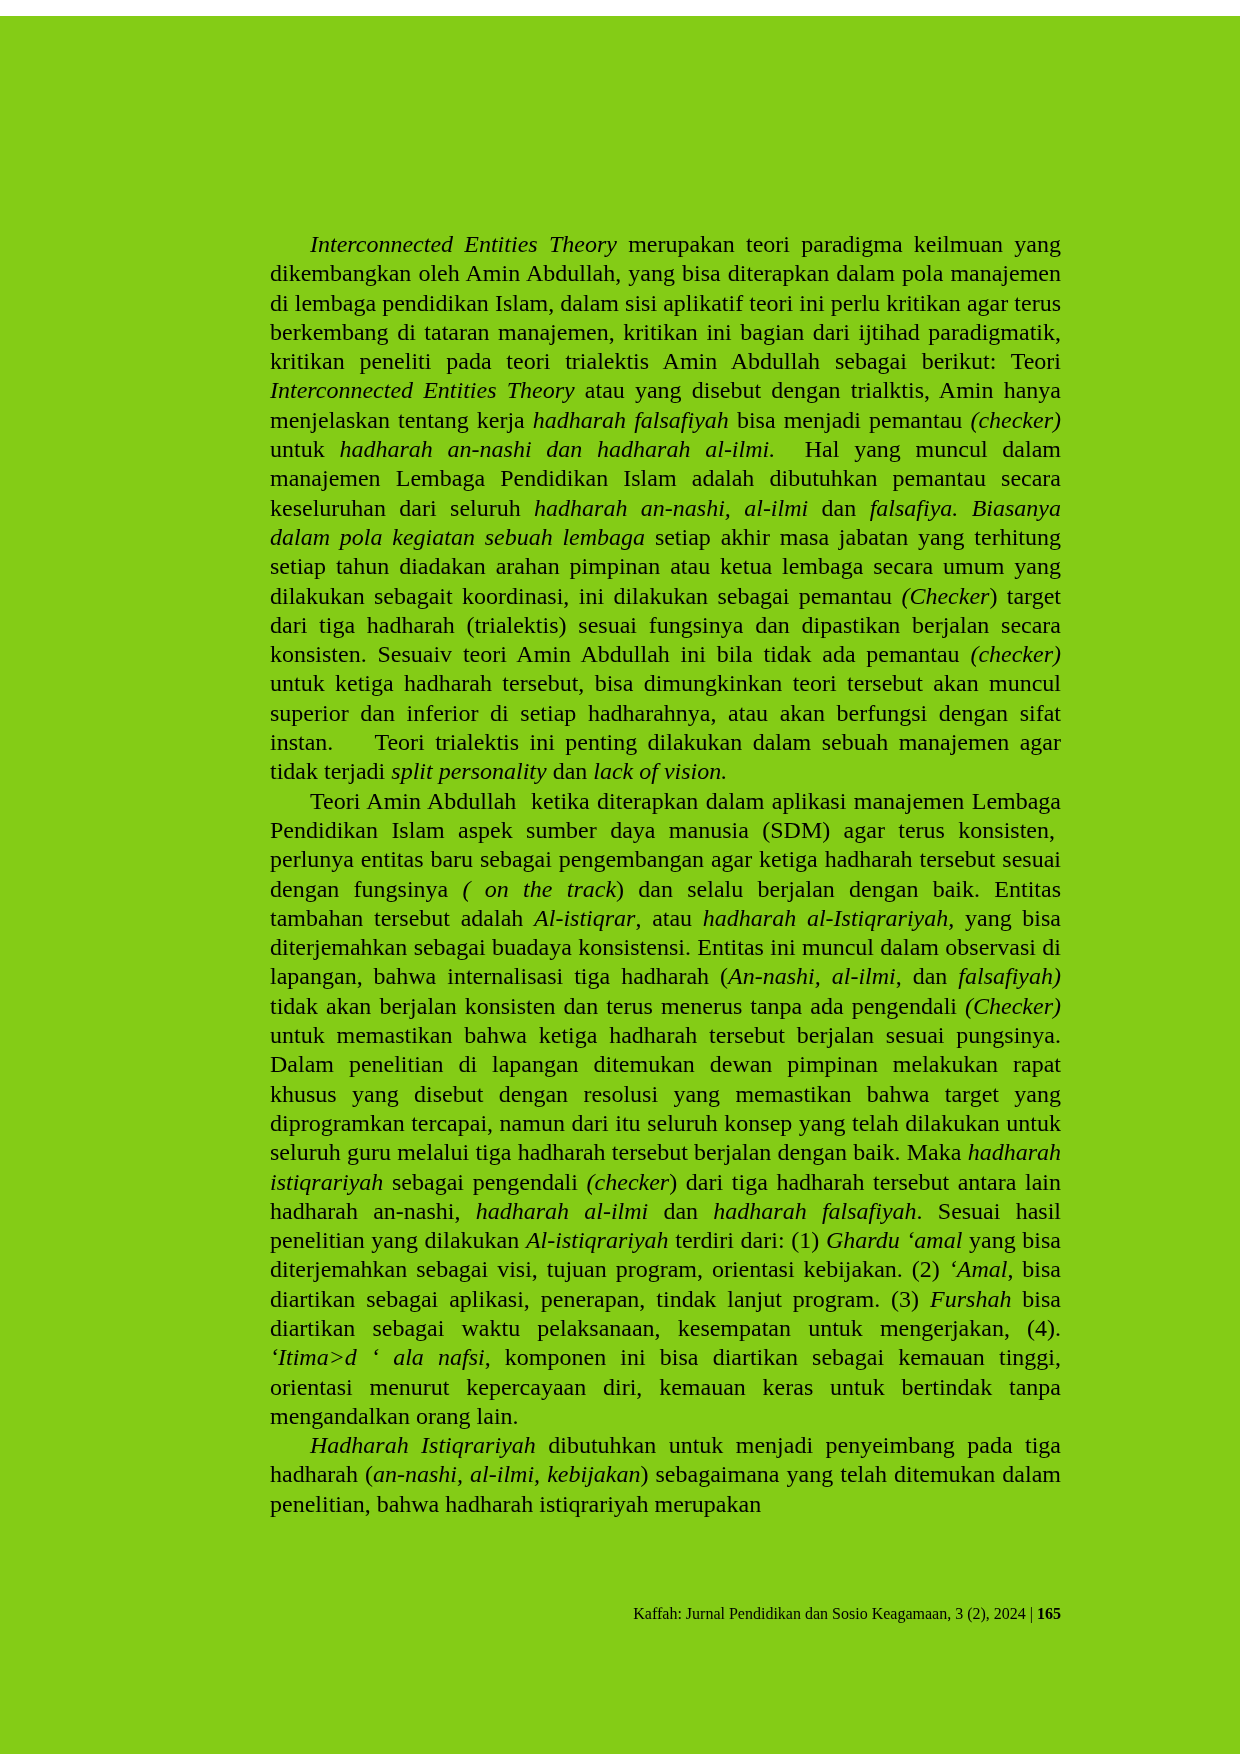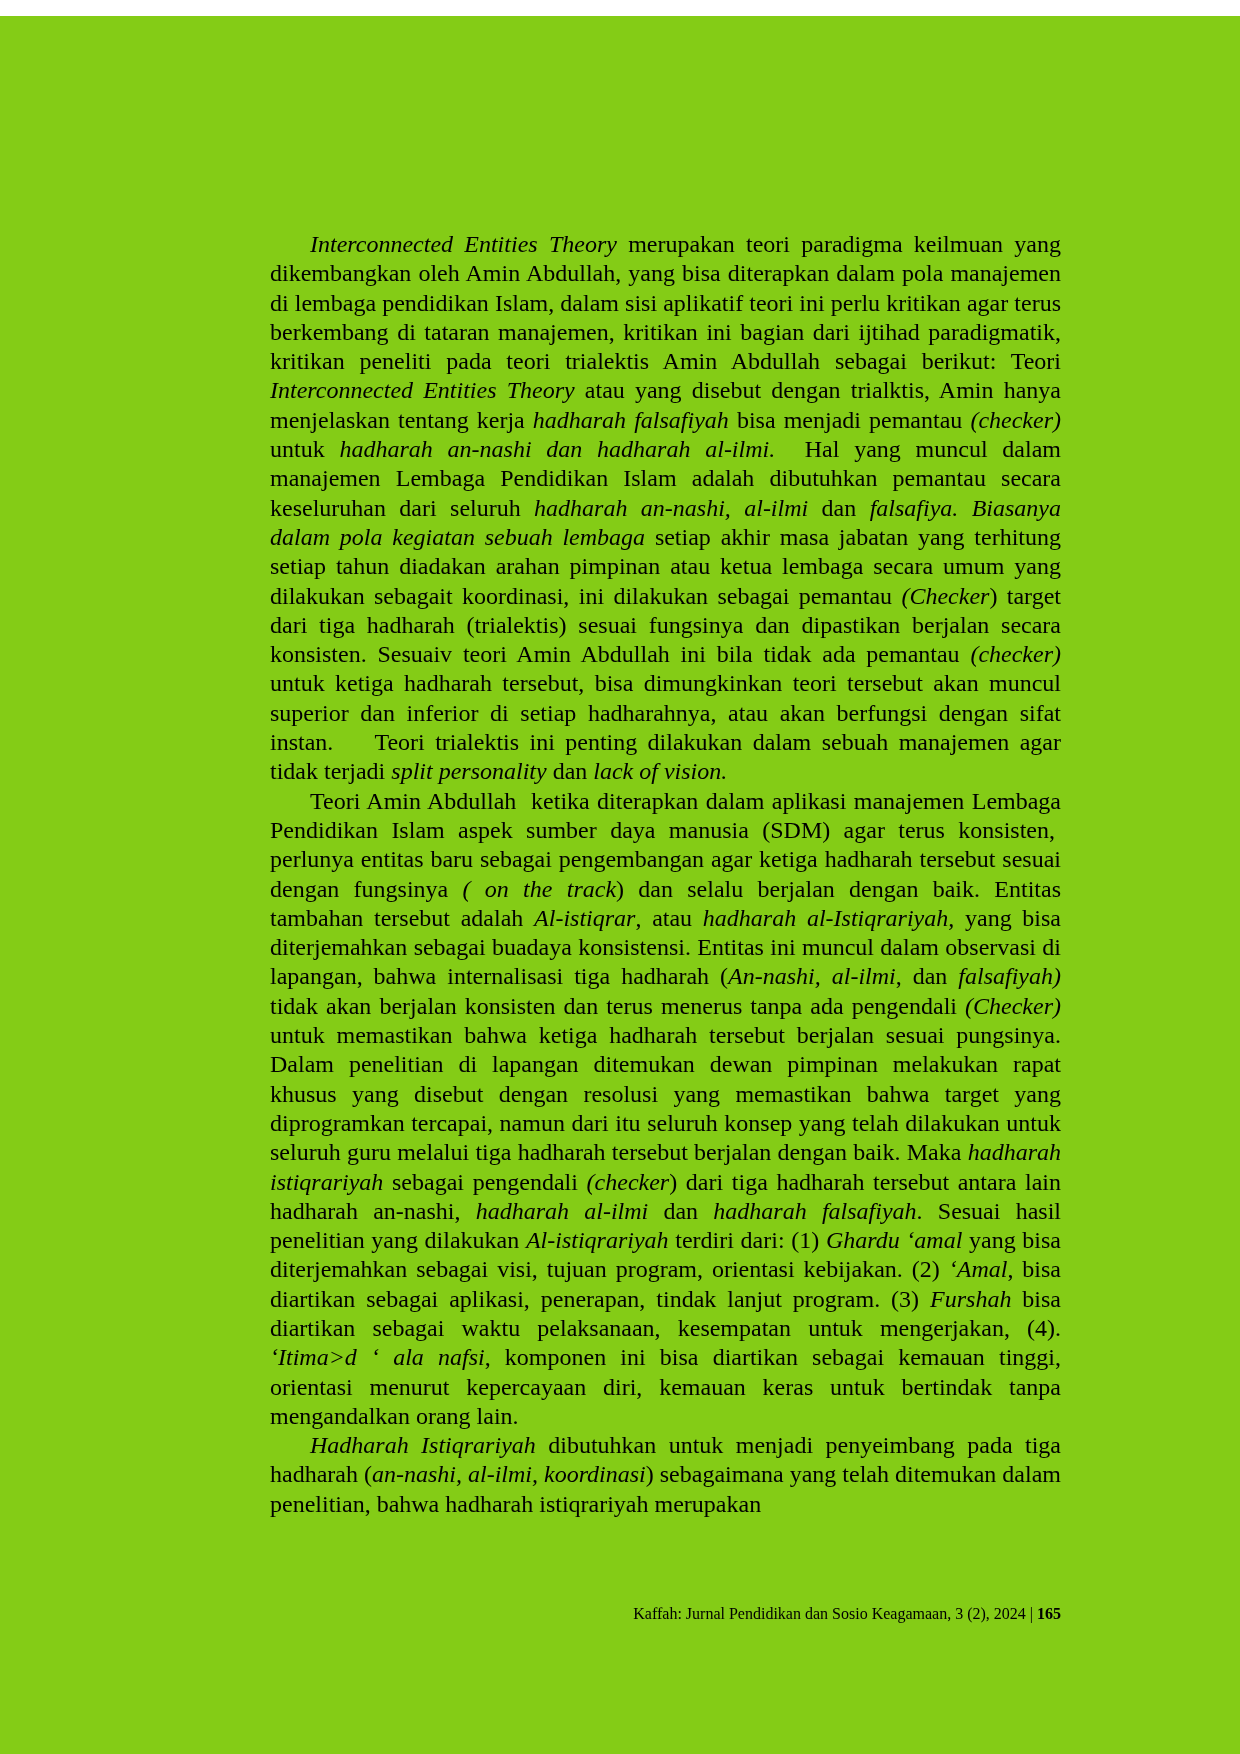--- a/index.html
+++ b/index.html
@@ -47,18 +47,18 @@
   .page-footer .pagenum { font-weight: bold; }
 </style>
 </head>
 <body>
 
 <div class="page">
 
   <div class="article-body">
     <p><span class="run-italic">Interconnected Entities Theory</span><span class="run-normal"> merupakan teori paradigma keilmuan yang dikembangkan oleh Amin Abdullah, yang bisa diterapkan dalam pola manajemen di lembaga pendidikan Islam, dalam sisi aplikatif teori ini perlu kritikan agar terus berkembang di tataran manajemen, kritikan ini bagian dari ijtihad paradigmatik, kritikan peneliti pada teori trialektis Amin Abdullah sebagai berikut: Teori </span><span class="run-italic">Interconnected Entities Theory</span><span class="run-normal"> atau yang disebut dengan trialktis, Amin hanya menjelaskan tentang kerja </span><span class="run-italic">hadharah falsafiyah</span><span class="run-normal"> bisa menjadi pemantau </span><span class="run-italic">(checker)</span><span class="run-normal"> untuk </span><span class="run-italic">hadharah an-nashi dan hadharah al-ilmi.</span><span class="run-normal">&nbsp; Hal yang muncul dalam manajemen Lembaga Pendidikan Islam adalah dibutuhkan pemantau secara keseluruhan dari seluruh </span><span class="run-italic">hadharah an-nashi, al-ilmi</span><span class="run-normal"> dan </span><span class="run-italic">falsafiya. Biasanya dalam pola kegiatan sebuah lembaga</span><span class="run-normal"> setiap akhir masa jabatan yang terhitung setiap tahun diadakan arahan pimpinan atau ketua lembaga secara umum yang dilakukan sebagait koordinasi, ini dilakukan sebagai pemantau </span><span class="run-italic">(Checker</span><span class="run-normal">) target dari tiga hadharah (trialektis) sesuai fungsinya dan dipastikan berjalan secara konsisten. Sesuaiv teori Amin Abdullah ini bila tidak ada pemantau </span><span class="run-italic">(checker)</span><span class="run-normal"> untuk ketiga hadharah tersebut, bisa dimungkinkan teori tersebut akan muncul superior dan inferior di setiap hadharahnya, atau akan berfungsi dengan sifat instan.&nbsp;&nbsp;&nbsp; Teori trialektis ini penting dilakukan dalam sebuah manajemen agar tidak terjadi </span><span class="run-italic">split personality</span><span class="run-normal"> dan </span><span class="run-italic">lack of vision.</span></p>
     <p><span class="run-normal">Teori Amin Abdullah&nbsp; ketika diterapkan dalam aplikasi manajemen Lembaga Pendidikan Islam aspek sumber daya manusia (SDM) agar terus konsisten,&nbsp; perlunya entitas baru sebagai pengembangan agar ketiga hadharah tersebut sesuai dengan fungsinya </span><span class="run-italic">( on the track</span><span class="run-normal">) dan selalu berjalan dengan baik. Entitas tambahan tersebut adalah </span><span class="run-italic">Al-istiqrar</span><span class="run-normal">, atau </span><span class="run-italic">hadharah al-Istiqrariyah,</span><span class="run-normal"> yang bisa diterjemahkan sebagai buadaya konsistensi. Entitas ini muncul dalam observasi di lapangan, bahwa internalisasi tiga hadharah (</span><span class="run-italic">An-nashi, al-ilmi</span><span class="run-normal">, dan </span><span class="run-italic">falsafiyah)</span><span class="run-normal"> tidak akan berjalan konsisten dan terus menerus tanpa ada pengendali </span><span class="run-italic">(Checker)</span><span class="run-normal"> untuk memastikan bahwa ketiga hadharah tersebut berjalan sesuai pungsinya. Dalam penelitian di lapangan ditemukan dewan pimpinan melakukan rapat khusus yang disebut dengan resolusi yang memastikan bahwa target yang diprogramkan tercapai, namun dari itu seluruh konsep yang telah dilakukan untuk seluruh guru melalui tiga hadharah tersebut berjalan dengan baik. Maka </span><span class="run-italic">hadharah istiqrariyah</span><span class="run-normal"> sebagai pengendali </span><span class="run-italic">(checker</span><span class="run-normal">) dari tiga hadharah tersebut antara lain hadharah an-nashi, </span><span class="run-italic">hadharah al-ilmi</span><span class="run-normal"> dan </span><span class="run-italic">hadharah falsafiyah</span><span class="run-normal">. Sesuai hasil penelitian yang dilakukan </span><span class="run-italic">Al-istiqrariyah</span><span class="run-normal"> terdiri dari: (1) </span><span class="run-italic">Ghardu ‘amal</span><span class="run-normal"> yang bisa diterjemahkan sebagai visi, tujuan program, orientasi kebijakan. (2) </span><span class="run-italic">‘Amal</span><span class="run-normal">, bisa diartikan sebagai aplikasi, penerapan, tindak lanjut program. (3) </span><span class="run-italic">Furshah</span><span class="run-normal"> bisa diartikan sebagai waktu pelaksanaan, kesempatan untuk mengerjakan, (4). </span><span class="run-italic">‘Itima&gt;d ‘ ala nafsi</span><span class="run-normal">, komponen ini bisa diartikan sebagai kemauan tinggi, orientasi menurut kepercayaan diri, kemauan keras untuk bertindak tanpa mengandalkan orang lain.</span></p>
-    <p><span class="run-italic">Hadharah Istiqrariyah</span><span class="run-normal"> dibutuhkan untuk menjadi penyeimbang pada tiga hadharah (</span><span class="run-italic">an-nashi, al-ilmi, koordinasi</span><span class="run-normal">) sebagaimana yang telah ditemukan dalam penelitian, bahwa hadharah istiqrariyah merupakan</span></p>
+    <p><span class="run-italic">Hadharah Istiqrariyah</span><span class="run-normal"> dibutuhkan untuk menjadi penyeimbang pada tiga hadharah (</span><span class="run-italic">an-nashi, al-ilmi, kebijakan</span><span class="run-normal">) sebagaimana yang telah ditemukan dalam penelitian, bahwa hadharah istiqrariyah merupakan</span></p>
   </div>
 
   <div class="page-footer"><span>Kaffah: Jurnal Pendidikan dan Sosio Keagamaan, 3 (2), 2024 | </span><span class="pagenum">165</span></div>
 
 </div>
 
 </body></html>

